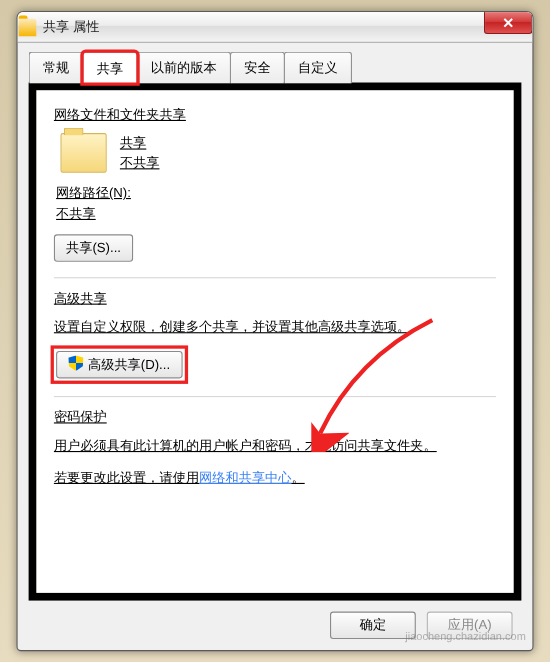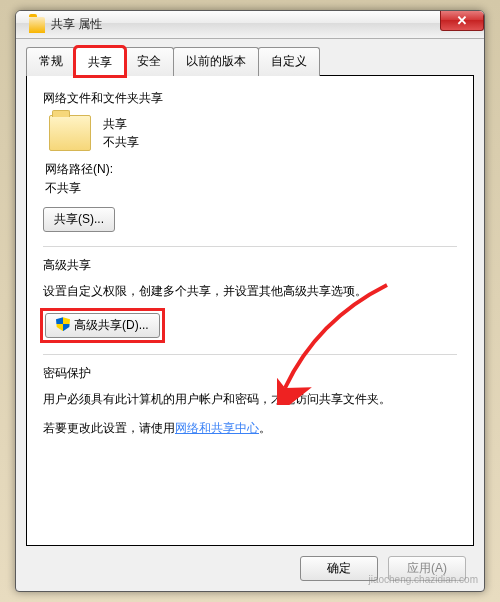--- a/index.html
+++ b/index.html
@@ -22,21 +22,21 @@
   box-shadow: 0 0 8px rgba(0,0,0,0.4);
   overflow: hidden;
   position: relative;
 }
 .titlebar {
   height: 28px;
   background: linear-gradient(to bottom, #fdfdfd 0%, #ececec 45%, #dcdcdc 46%, #f3f3f3 100%);
   border-bottom: 1px solid #b0b0b0;
   display: flex;
   align-items: center;
-  padding-left: 13px;
+  padding-left: 1px;
   position: relative;
 }
 .titlebar .folder-ico {
   width: 16px; height: 16px; margin-right: 6px;
   background: linear-gradient(to bottom, #fceabb, #f8b500);
   border-radius: 2px 2px 0 0;
   position: relative;
 }
 .titlebar .folder-ico::before {
   content: "";
@@ -81,24 +81,25 @@
   background: #fff;
   padding-top: 6px;
   padding-bottom: 5px;
   z-index: 3;
 }
 .tab:not(.active) { top: 0; }
 .tab.highlight { outline: 3px solid #e22; outline-offset: -1px; }
 .tabpanel {
   flex: 1;
   background: #fff;
-  border: 1px solid #000000;
+  border: 7px solid #000000;
   padding: 14px 16px;
   position: relative;
   z-index: 1;
+  text-decoration: underline;
 }
 .section-title { font-size: 12px; margin-bottom: 8px; }
 .folder-block { display: flex; align-items: flex-start; gap: 12px; margin: 4px 0 10px 6px; }
 .big-folder {
   width: 42px; height: 36px;
   background: linear-gradient(to bottom, #fff3c4, #f6d77a);
   border: 1px solid #d6b654;
   border-radius: 2px;
   position: relative;
 }
@@ -152,22 +153,22 @@
     <span class="title-text">共享 属性</span>
     <div class="close-btn">
       <span>✕</span>
     </div>
   </div>
 
   <div class="content">
     <div class="tabs">
       <div class="tab"><span>常规</span></div>
       <div class="tab active highlight"><span>共享</span></div>
+      <div class="tab"><span>以前的版本</span></div>
       <div class="tab"><span>安全</span></div>
-      <div class="tab"><span>以前的版本</span></div>
       <div class="tab"><span>自定义</span></div>
     </div>
 
     <div class="tabpanel">
 
       <div class="section-title">网络文件和文件夹共享</div>
       <div class="folder-block">
         <div class="big-folder"></div>
         <div class="folder-lines">
           <div>共享</div>

